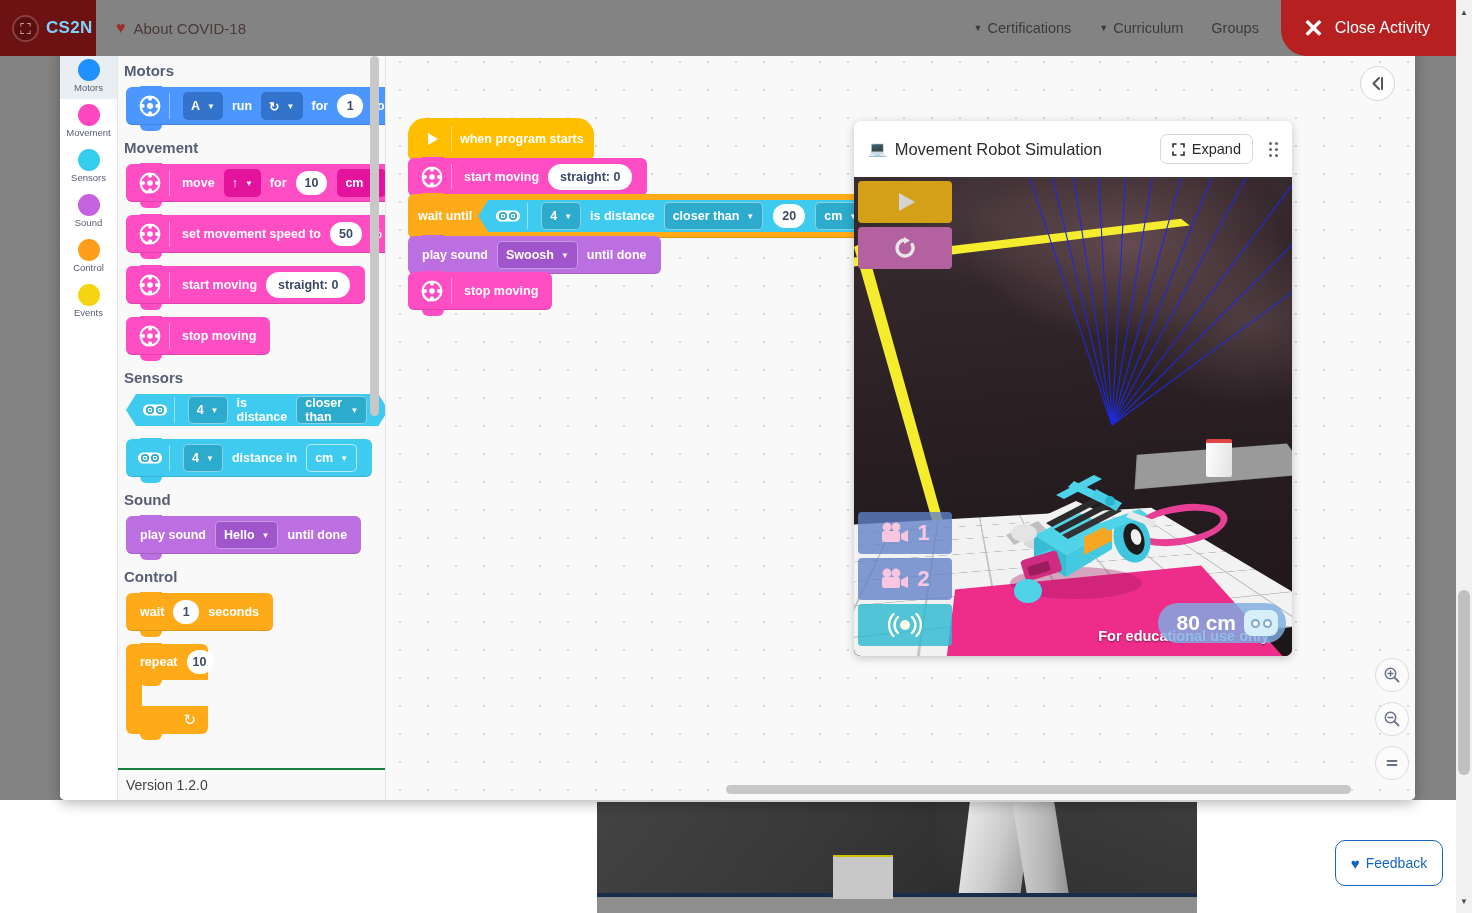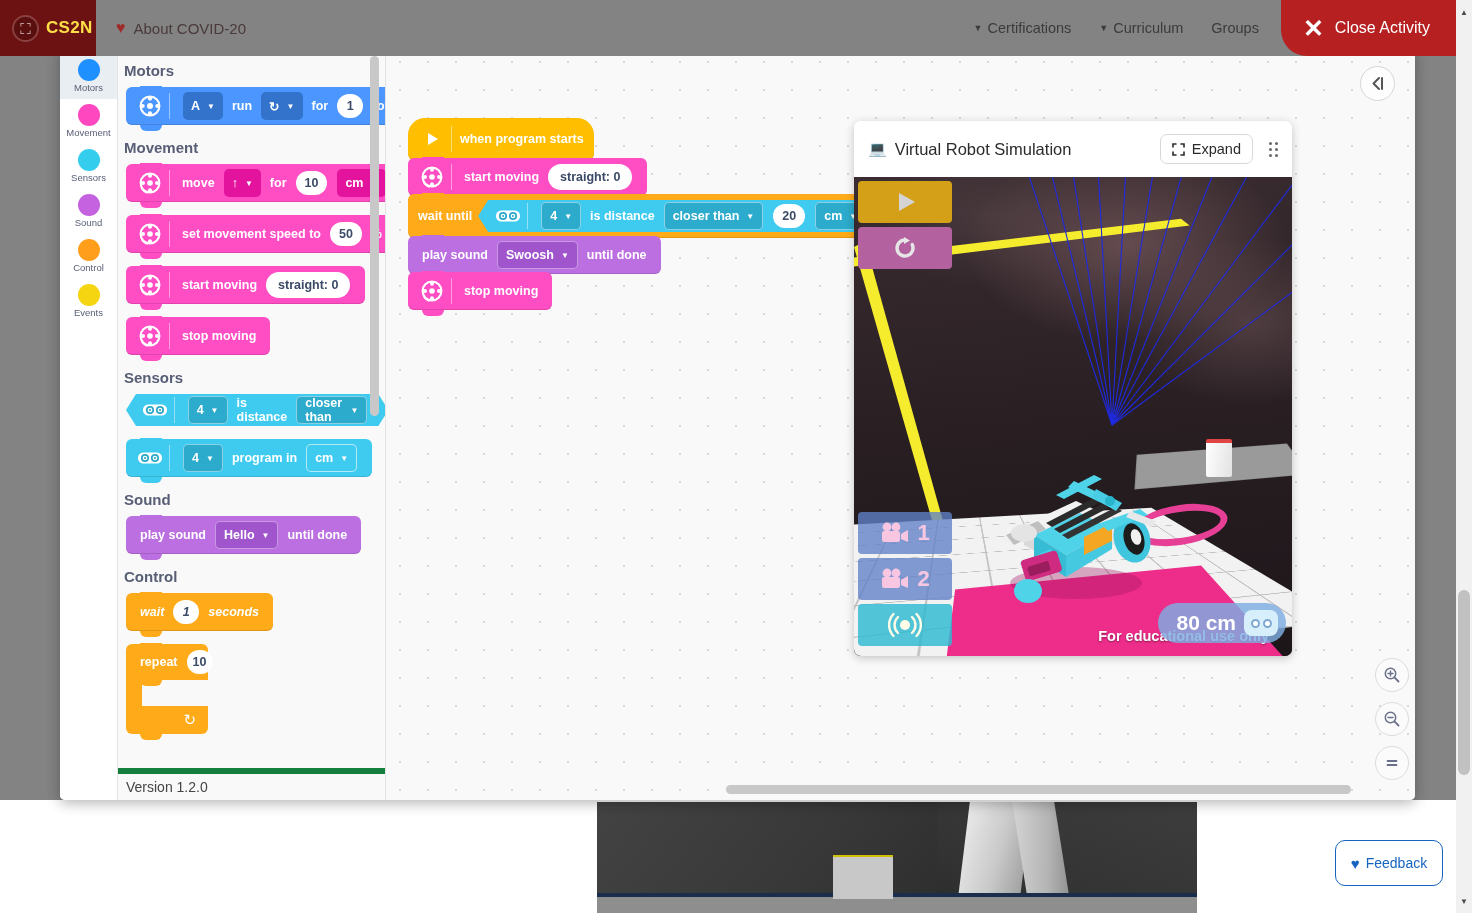--- a/index.html
+++ b/index.html
@@ -68,21 +68,21 @@
   .brand {
     width: 96px; height: 56px; background: #6d1212;
     display: flex; align-items: center; gap: 7px; padding-left: 12px;
   }
   .brand-logo {
     width: 27px; height: 27px; border-radius: 50%;
     background: #5a0f0f; border: 2px solid #8a4040;
     display: flex; align-items: center; justify-content: center;
     color: #d8bdbd; font-size: 15px; line-height: 1;
   }
-  .brand-text { color: #fde047; font-weight: bold; font-size: 17px; letter-spacing: .3px; }
+  .brand-text { color: #7dd3fc; font-weight: bold; font-size: 17px; letter-spacing: .3px; }
   .nav-covid {
     display: flex; align-items: center; gap: 8px;
     margin-left: 20px; color: #4a3a3a; font-size: 15px;
   }
   .nav-covid .heart { color: #9e2a2a; font-size: 16px; }
   .nav-right { margin-left: auto; display: flex; align-items: center; height: 56px; }
   .nav-item {
     color: #3b3b3b; font-size: 14.5px; padding: 0 14px;
     display: flex; align-items: center; gap: 5px; height: 56px;
   }
@@ -145,21 +145,21 @@
     font-size: 15px; font-weight: bold; color: #575e75;
     margin: 14px 0 8px 2px;
   }
   .pal-head:first-child { margin-top: 0; }
   .pal-scroll {
     position: absolute; right: 6px; top: 8px; width: 9px; height: 360px;
     background: #c8c8c8; border-radius: 5px;
   }
   .version-tag {
     position: absolute; left: 0; bottom: 0; width: 268px; height: 32px;
-    background: #f9f9f9; border-top: 6px solid #15803d;
+    background: #f9f9f9; border-top: 2px solid #15803d;
     display: flex; align-items: center; padding-left: 8px;
     font-size: 14px; color: #444; z-index: 5;
   }
 
   
   .workspace {
     flex: 1; position: relative; background: #f9f9f9;
     background-image: radial-gradient(#d8d8d8 1px, transparent 1px);
     background-size: 28px 28px; overflow: hidden;
   }
@@ -434,21 +434,21 @@
 
   <div class="dim"></div>
 
   <div class="topnav">
     <div class="brand">
       <span class="brand-logo">⛶</span>
       <span class="brand-text">CS2N</span>
     </div>
     <div class="nav-covid">
       <span class="heart">♥</span>
-      <span>About COVID-20</span>
+      <span>About COVID-18</span>
     </div>
     <div class="nav-right">
       <div class="nav-item">
         <span class="caret">▼</span>
         <span>Certifications</span>
       </div>
       <div class="nav-item">
         <span class="caret">▼</span>
         <span>Curriculum</span>
       </div>
@@ -629,37 +629,37 @@
                   <circle cx="18" cy="8" r="3.2" fill="none" stroke="#2aa8c8" stroke-width="1.7"></circle>
                   <circle cx="8" cy="8" r="1.1" fill="#2aa8c8"></circle>
                   <circle cx="18" cy="8" r="1.1" fill="#2aa8c8"></circle>
                 </svg>
               </span>
               <span class="blk-sep"></span>
               <span class="fld-drop dk-sensors">
                 <span>4</span>
                 <span class="drop-arrow">▼</span>
               </span>
-              <span style="margin: 0px 4px;">program in</span>
+              <span style="margin: 0px 4px;">distance in</span>
               <span class="fld-drop lt-sensors">
                 <span>cm</span>
                 <span class="drop-arrow">▼</span>
               </span>
             </div></div>
           <div class="pal-head">Sound</div>
           <div style="margin: 0px 0px 13px 4px;"><div class="blk sound">
               <span style="margin: 0px 4px;">play sound</span>
               <span class="fld-drop dk-sound">
                 <span>Hello</span>
                 <span class="drop-arrow">▼</span>
               </span>
               <span style="margin: 0px 4px;">until done</span>
             </div></div>
           <div class="pal-head">Control</div>
-          <div style="margin: 0px 0px 13px 4px; font-style: italic;"><div class="blk control">
+          <div style="margin: 0px 0px 13px 4px;"><div class="blk control">
               <span style="margin: 0px 4px;">wait</span>
               <span class="fld-round">1</span>
               <span style="margin: 0px 4px;">seconds</span>
             </div></div>
           <div style="margin: 0px 0px 13px 4px;">
             <div class="cwrap">
               <div class="ctop">
                 <span style="margin: 0px 4px;">repeat</span>
                 <span class="fld-round">10</span>
               </div>
@@ -759,21 +759,21 @@
               </span>
               <span class="blk-sep"></span>
               <span style="margin: 0px 4px;">stop moving</span>
             </div></div>
         </div>
 
       <div class="simpanel">
         <div class="sim-head">
           <div class="sim-title">
             <span class="mon">💻</span>
-            <span>Virtual Robot Simulation</span>
+            <span>Movement Robot Simulation</span>
           </div>
           <div class="expand-btn">
             <svg width="13" height="13" viewBox="0 0 13 13" aria-hidden="true">
               <path d="M4 1 H1 V4 M9 1 H12 V4 M4 12 H1 V9 M9 12 H12 V9" fill="none" stroke="#2b2b2b" stroke-width="1.6" stroke-linecap="round"></path>
             </svg>
             <span>Expand</span>
           </div>
           <div class="grip">
             <i></i>
               <i></i>

